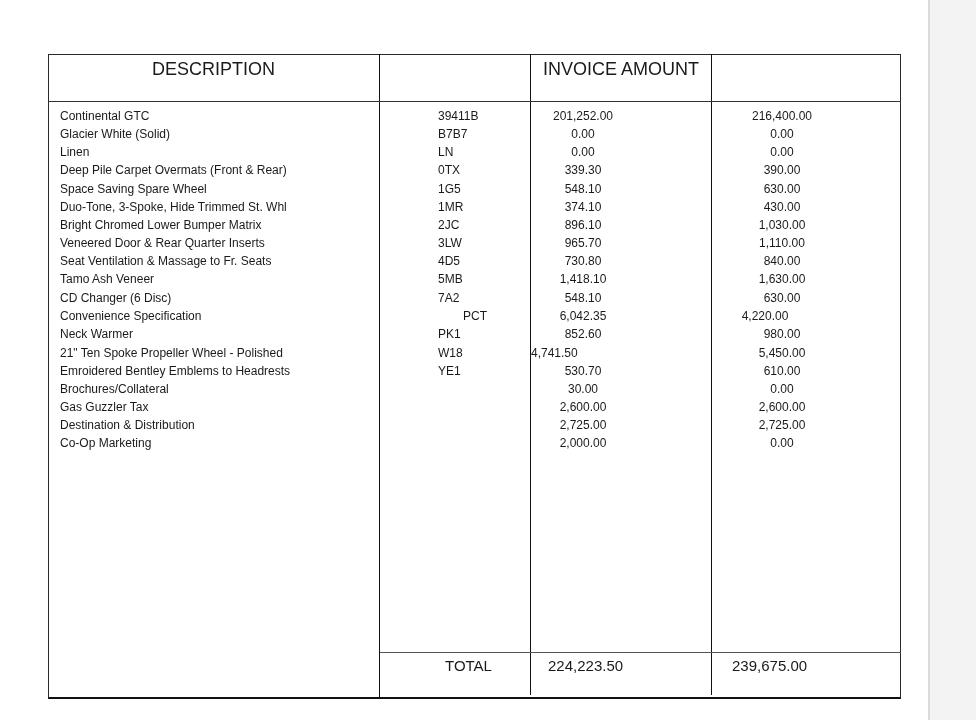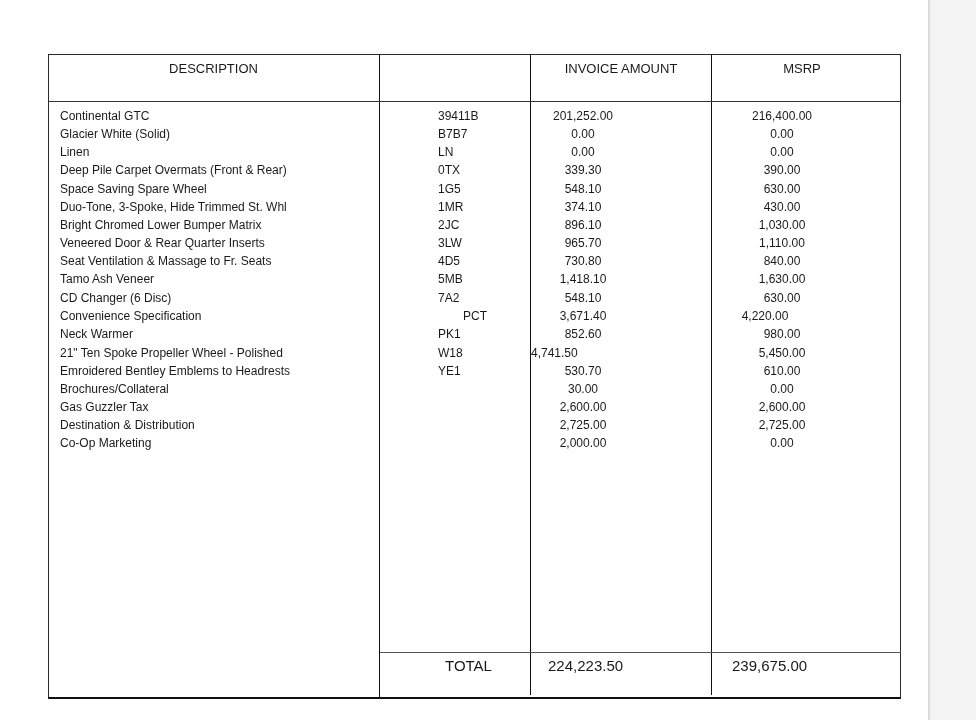--- a/index.html
+++ b/index.html
@@ -46,21 +46,21 @@
       width: 0;
       border-left: 1.3px solid #111;
     }
     .hline {
       position: absolute;
       height: 0;
       border-top: 1.3px solid #333;
     }
     .hdr {
       position: absolute;
-      font-size: 13px;
+      font-size: 18px;
       text-align: center;
       line-height: 18px;
       color: #1a1a1a;
     }
     .rows {
       position: absolute;
       left: 0; top: 0;
     }
     .cell {
       position: absolute;
@@ -86,21 +86,20 @@
   <div class="vline" style="left:379px; top:54px; height:644px;"></div>
   <div class="vline" style="left:530px; top:54px; height:641px;"></div>
   <div class="vline" style="left:711px; top:54px; height:641px;"></div>
 
   <div class="hline" style="left:48px; top:101px; width:853px;"></div>
 
   <div class="hline" style="left:380px; top:652px; width:521px; border-top-color:#555;"></div>
 
   <div class="hdr" style="left:48px; top:60px; width:331px;">DESCRIPTION</div>
   <div class="hdr" style="left:531px; top:60px; width:180px;">INVOICE AMOUNT</div>
-  <div class="hdr" style="left:712px; top:60px; width:180px;">MSRP</div>
 
   <div class="rows">
 
     <div class="cell" style="left:60px; top:109px;">Continental GTC</div>
     <div class="cell" style="left:438px; top:109px;">39411B</div>
     <div class="cell" style="left:531px; top:109px; width:104px; text-align:center;">201,252.00</div>
     <div class="cell" style="left:712px; top:109px; width:140px; text-align:center;">216,400.00</div>
 
     <div class="cell" style="left:60px; top:127px;">Glacier White (Solid)</div>
     <div class="cell" style="left:438px; top:127px;">B7B7</div>
@@ -147,21 +146,21 @@
     <div class="cell" style="left:531px; top:272px; width:104px; text-align:center;">1,418.10</div>
     <div class="cell" style="left:712px; top:272px; width:140px; text-align:center;">1,630.00</div>
 
     <div class="cell" style="left:60px; top:291px;">CD Changer (6 Disc)</div>
     <div class="cell" style="left:438px; top:291px;">7A2</div>
     <div class="cell" style="left:531px; top:291px; width:104px; text-align:center;">548.10</div>
     <div class="cell" style="left:712px; top:291px; width:140px; text-align:center;">630.00</div>
 
     <div class="cell" style="left:60px; top:309px;">Convenience Specification</div>
     <div class="cell" style="left:463px; top:309px;">PCT</div>
-    <div class="cell" style="left:531px; top:309px; width:104px; text-align:center;">3,671.40</div>
+    <div class="cell" style="left:531px; top:309px; width:104px; text-align:center;">6,042.35</div>
     <div class="cell" style="left:695px; top:309px; width:140px; text-align:center;">4,220.00</div>
 
     <div class="cell" style="left:60px; top:327px;">Neck Warmer</div>
     <div class="cell" style="left:438px; top:327px;">PK1</div>
     <div class="cell" style="left:531px; top:327px; width:104px; text-align:center;">852.60</div>
     <div class="cell" style="left:712px; top:327px; width:140px; text-align:center;">980.00</div>
 
     <div class="cell" style="left:60px; top:346px;">21" Ten Spoke Propeller Wheel - Polished</div>
     <div class="cell" style="left:438px; top:346px;">W18</div>
     <div class="cell" style="left:531px; top:346px; width:104px; text-align:left;">4,741.50</div>

